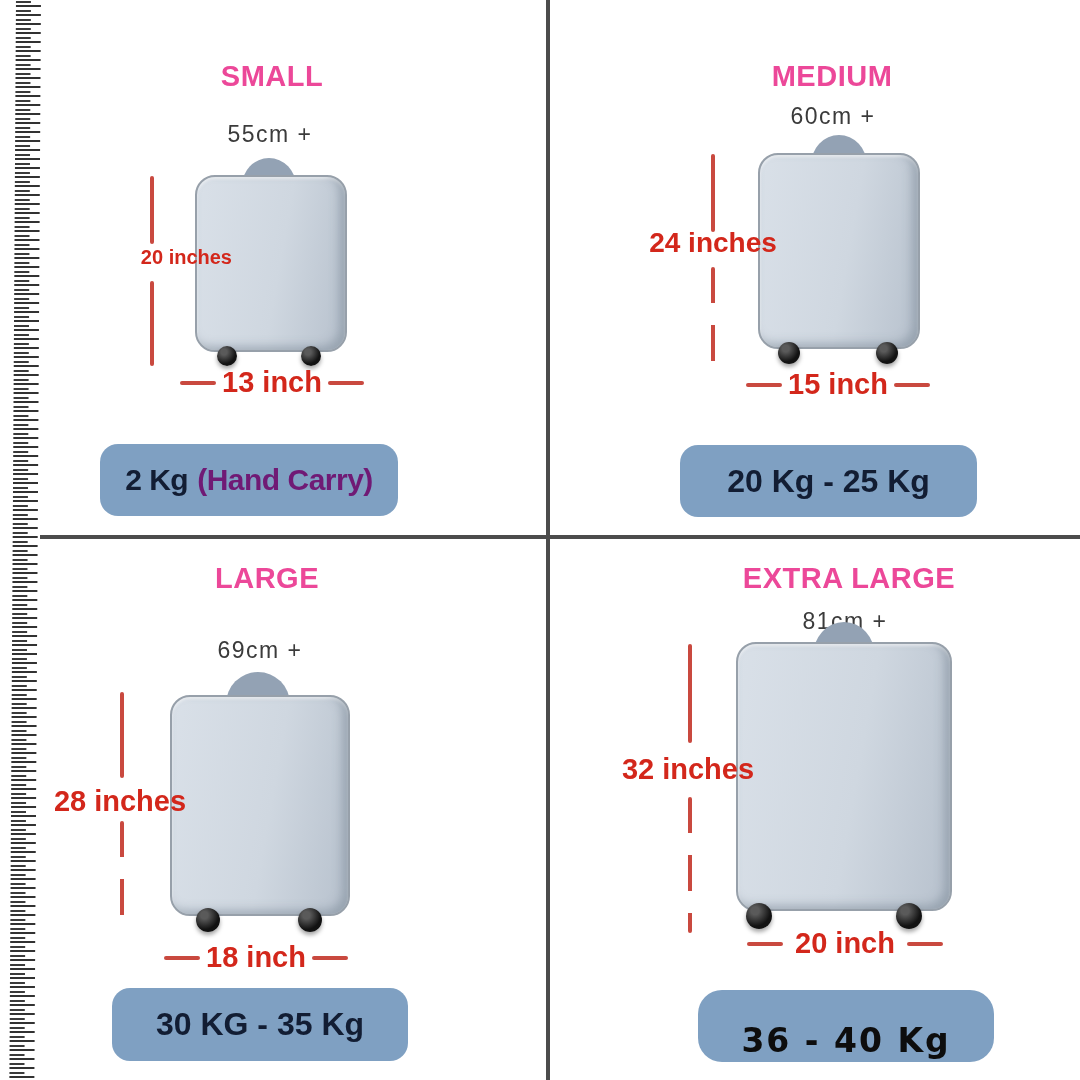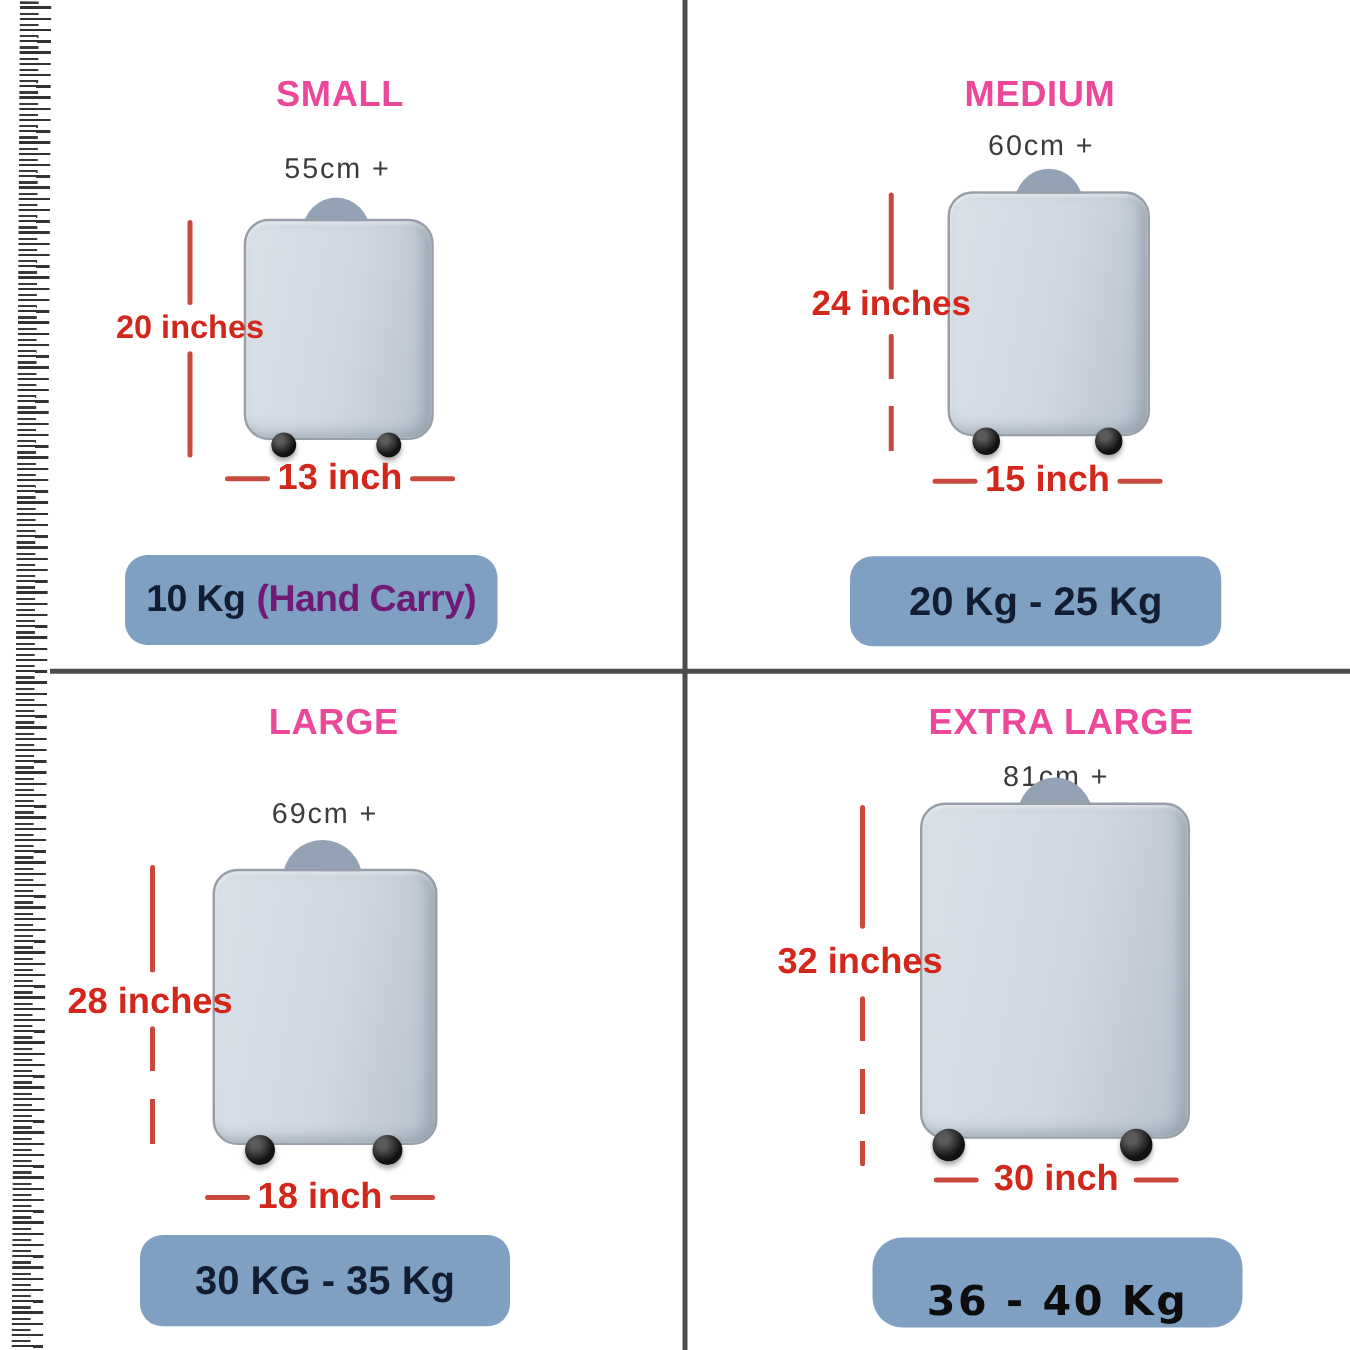--- a/index.html
+++ b/index.html
@@ -61,21 +61,21 @@
   .sc-xl .sc-wheel{width:26px;height:26px;top:285px;}
   .sc-xl .w-l{left:10px;} .sc-xl .w-r{right:30px;}
   
   .vseg{position:absolute;width:4px;background:#c9493f;border-radius:2px;}
   .vseg.dashed{background:repeating-linear-gradient(to bottom,#c9493f 0 36px,transparent 36px 58px);}
   .vlabel{position:absolute;text-align:center;color:#d3271b;font-weight:700;}
   .hmeasure{position:absolute;display:flex;align-items:center;justify-content:center;gap:6px;
     color:#d3271b;font-weight:700;font-size:29px;}
   .hdash{height:4px;background:#c9493f;border-radius:2px;flex:0 0 36px;}
   .vm-s-top{left:150px;top:176px;height:68px;}
-  .vl-s{left:72px;top:246px;width:160px;font-size:26px;}
+  .vl-s{left:72px;top:246px;width:160px;font-size:20px;text-align:right;}
   .vm-s-bot{left:150px;top:281px;height:85px;}
   .hm-s{left:170px;top:366px;width:204px;}
   .vm-m-top{left:711px;top:154px;height:78px;}
   .vl-m{left:633px;top:227px;width:160px;font-size:28px;}
   .vm-m-bot{left:711px;top:267px;height:101px;}
   .hm-m{left:736px;top:368px;width:204px;}
   .vm-l-top{left:120px;top:692px;height:86px;}
   .vl-l{left:40px;top:785px;width:160px;font-size:29px;}
   .vm-l-bot{left:120px;top:821px;height:110px;}
   .hm-l{left:154px;top:941px;width:204px;}
@@ -115,21 +115,21 @@
   </div>
   <div class="vseg vm-s-top"></div>
   <div class="vlabel vl-s">20 inches</div>
   <div class="vseg vm-s-bot"></div>
   <div class="hmeasure hm-s">
     <span class="hdash"></span>
     <span>13 inch</span>
     <span class="hdash"></span>
   </div>
   <div class="badge bd-s">
-    <span class="w-primary">10 Kg</span>
+    <span class="w-primary">2 Kg</span>
     <span class="w-secondary">(Hand Carry)</span>
   </div>
 
   <h2 class="size-title t-m">MEDIUM</h2>
   <div class="cm-label cm-m">60cm +</div>
   <div class="suitcase sc-m">
     <div class="sc-handle"></div>
     <div class="sc-body"></div>
     <div class="sc-wheel w-l"></div>
     <div class="sc-wheel w-r"></div>
@@ -174,21 +174,21 @@
     <div class="sc-handle"></div>
     <div class="sc-body"></div>
     <div class="sc-wheel w-l"></div>
     <div class="sc-wheel w-r"></div>
   </div>
   <div class="vseg vm-xl-top"></div>
   <div class="vlabel vl-xl">32 inches</div>
   <div class="vseg dashed vm-xl-bot"></div>
   <div class="hmeasure hm-xl">
     <span class="hdash"></span>
-    <span>30 inch</span>
+    <span>20 inch</span>
     <span class="hdash"></span>
   </div>
   <div class="badge bd-xl">
     <span class="w-primary">36 - 40 Kg</span>
 
   </div>
 
 </div>
 
 </body></html>

